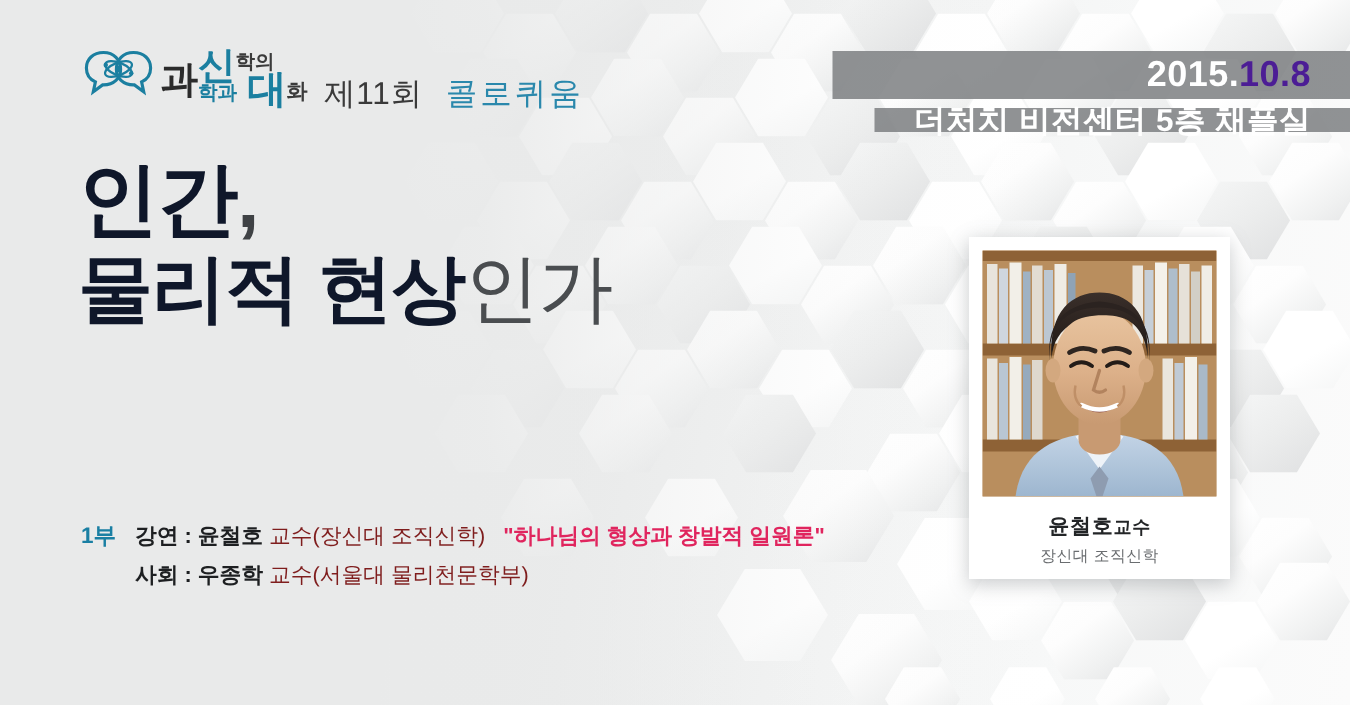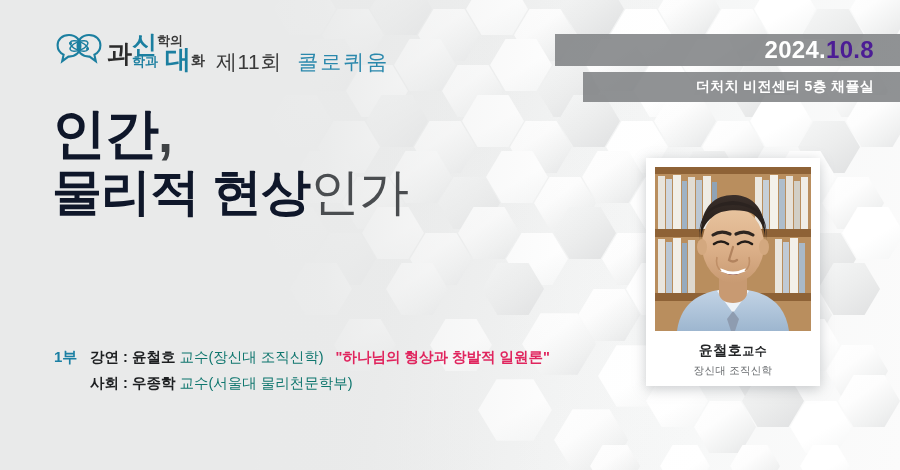--- a/index.html
+++ b/index.html
@@ -115,22 +115,22 @@
     top: 34px;
     left: 555px;
     height: 32px;
     font-size: 24px;
     letter-spacing: 0.3px;
   }
   .banner-date .accent { color: #4c1d95; }
   .banner-venue {
     top: 72px;
     left: 583px;
-    height: 30px;
-    font-size: 14px;
+    height: 16px;
+    font-size: 21px;
     letter-spacing: 0.3px;
     padding-left: 14px;
   }
 
   
   .headline {
     position: absolute;
     left: 52px;
     top: 106px;
     z-index: 11;
@@ -169,21 +169,21 @@
   }
   .prog-row.indented { padding-left: 36px; margin-top: -2px; text-align: right; }
   .part-no {
     color: #1a7fa3;
     font-weight: bold;
     font-size: 15px;
     width: 36px;
     flex: 0 0 auto;
   }
   .prog-bold { font-weight: bold; color: #1d1f21; }
-  .prog-reg  { font-weight: normal; color: #0f766e; margin-left: 4px; }
+  .prog-reg  { font-weight: normal; color: #7f1d1d; margin-left: 4px; }
   .prog-quote {
     color: #e0255e;
     font-weight: bold;
     margin-left: 12px;
   }
 
   
   .photo-card {
     position: absolute;
     left: 646px;
@@ -358,21 +358,21 @@
       <span class="lw lw-hwa">화</span>
     </span>
   </div>
 
   <div class="colloquium">
     <span class="ord">제11회</span>
     <span class="name">콜로퀴움</span>
   </div>
 
   <div class="banner banner-date">
-    <span>2024.</span>
+    <span>2015.</span>
       <span class="accent">10.8</span>
   </div>
 
   <div class="banner banner-venue">
     <span>더처치 비전센터 5층 채플실</span>
   </div>
 
   <div class="headline">
     <div class="hl-line l1">
       <span class="hl-strong">인간</span><span class="hl-comma">,</span>

